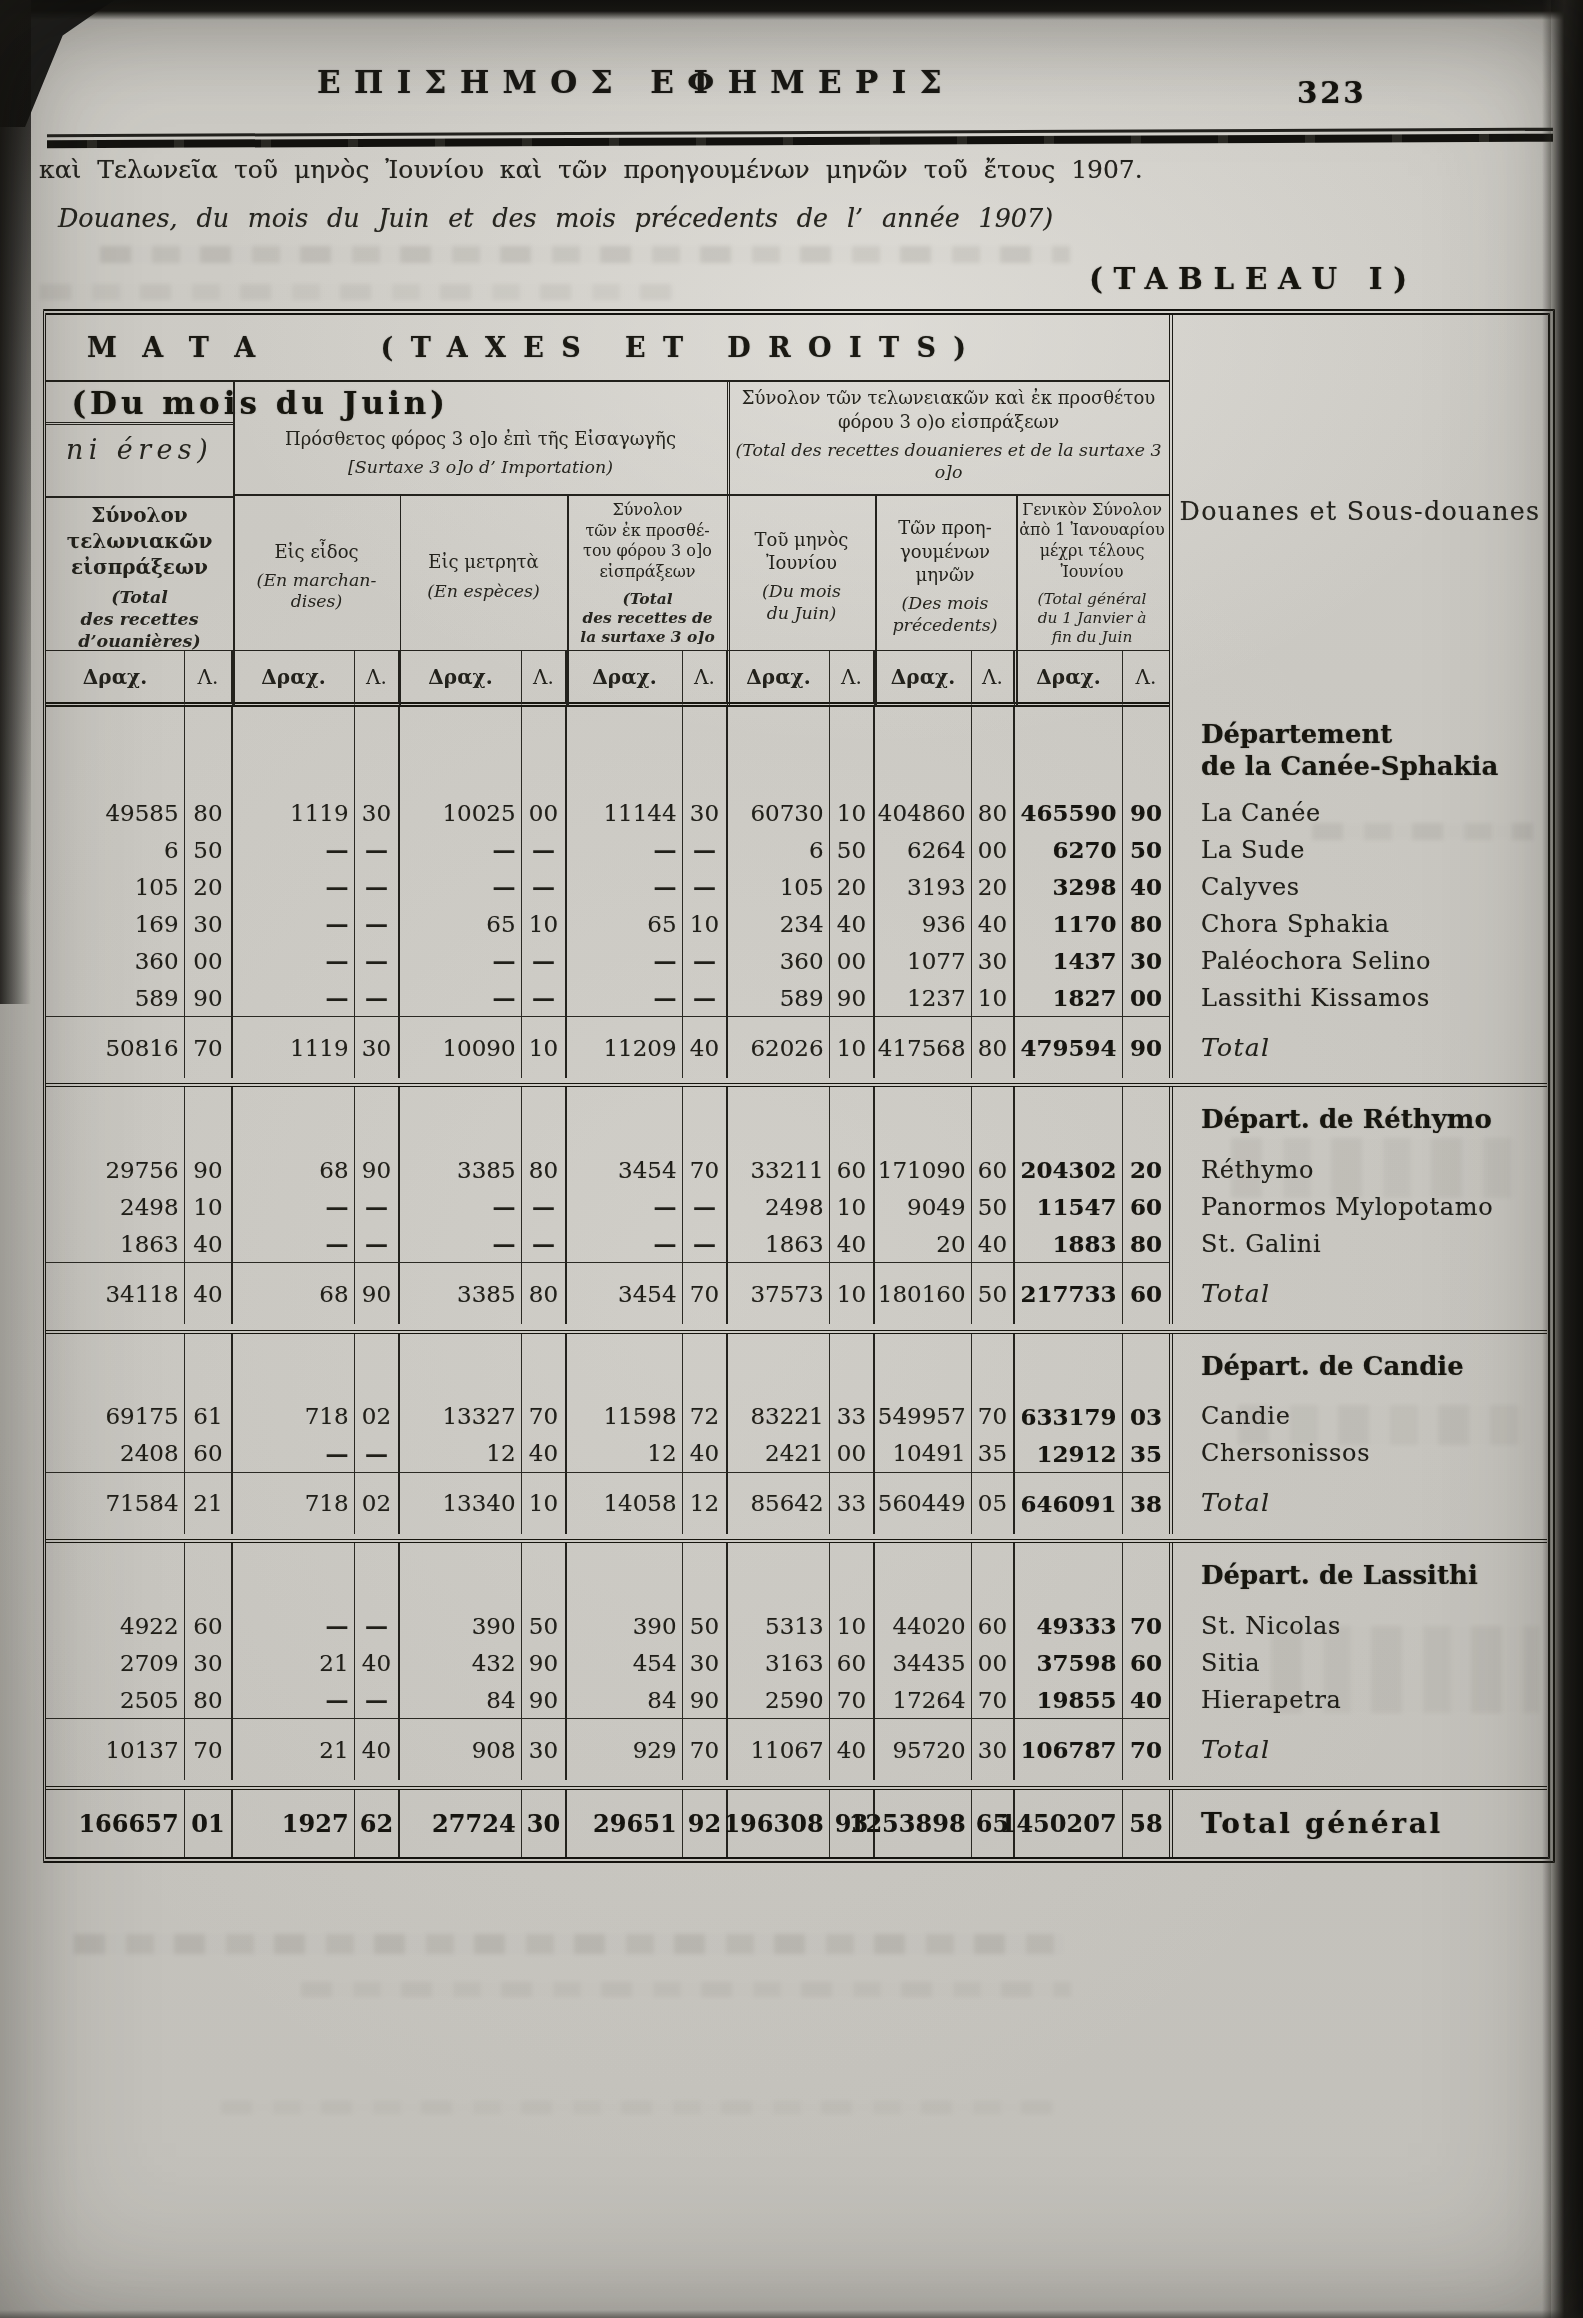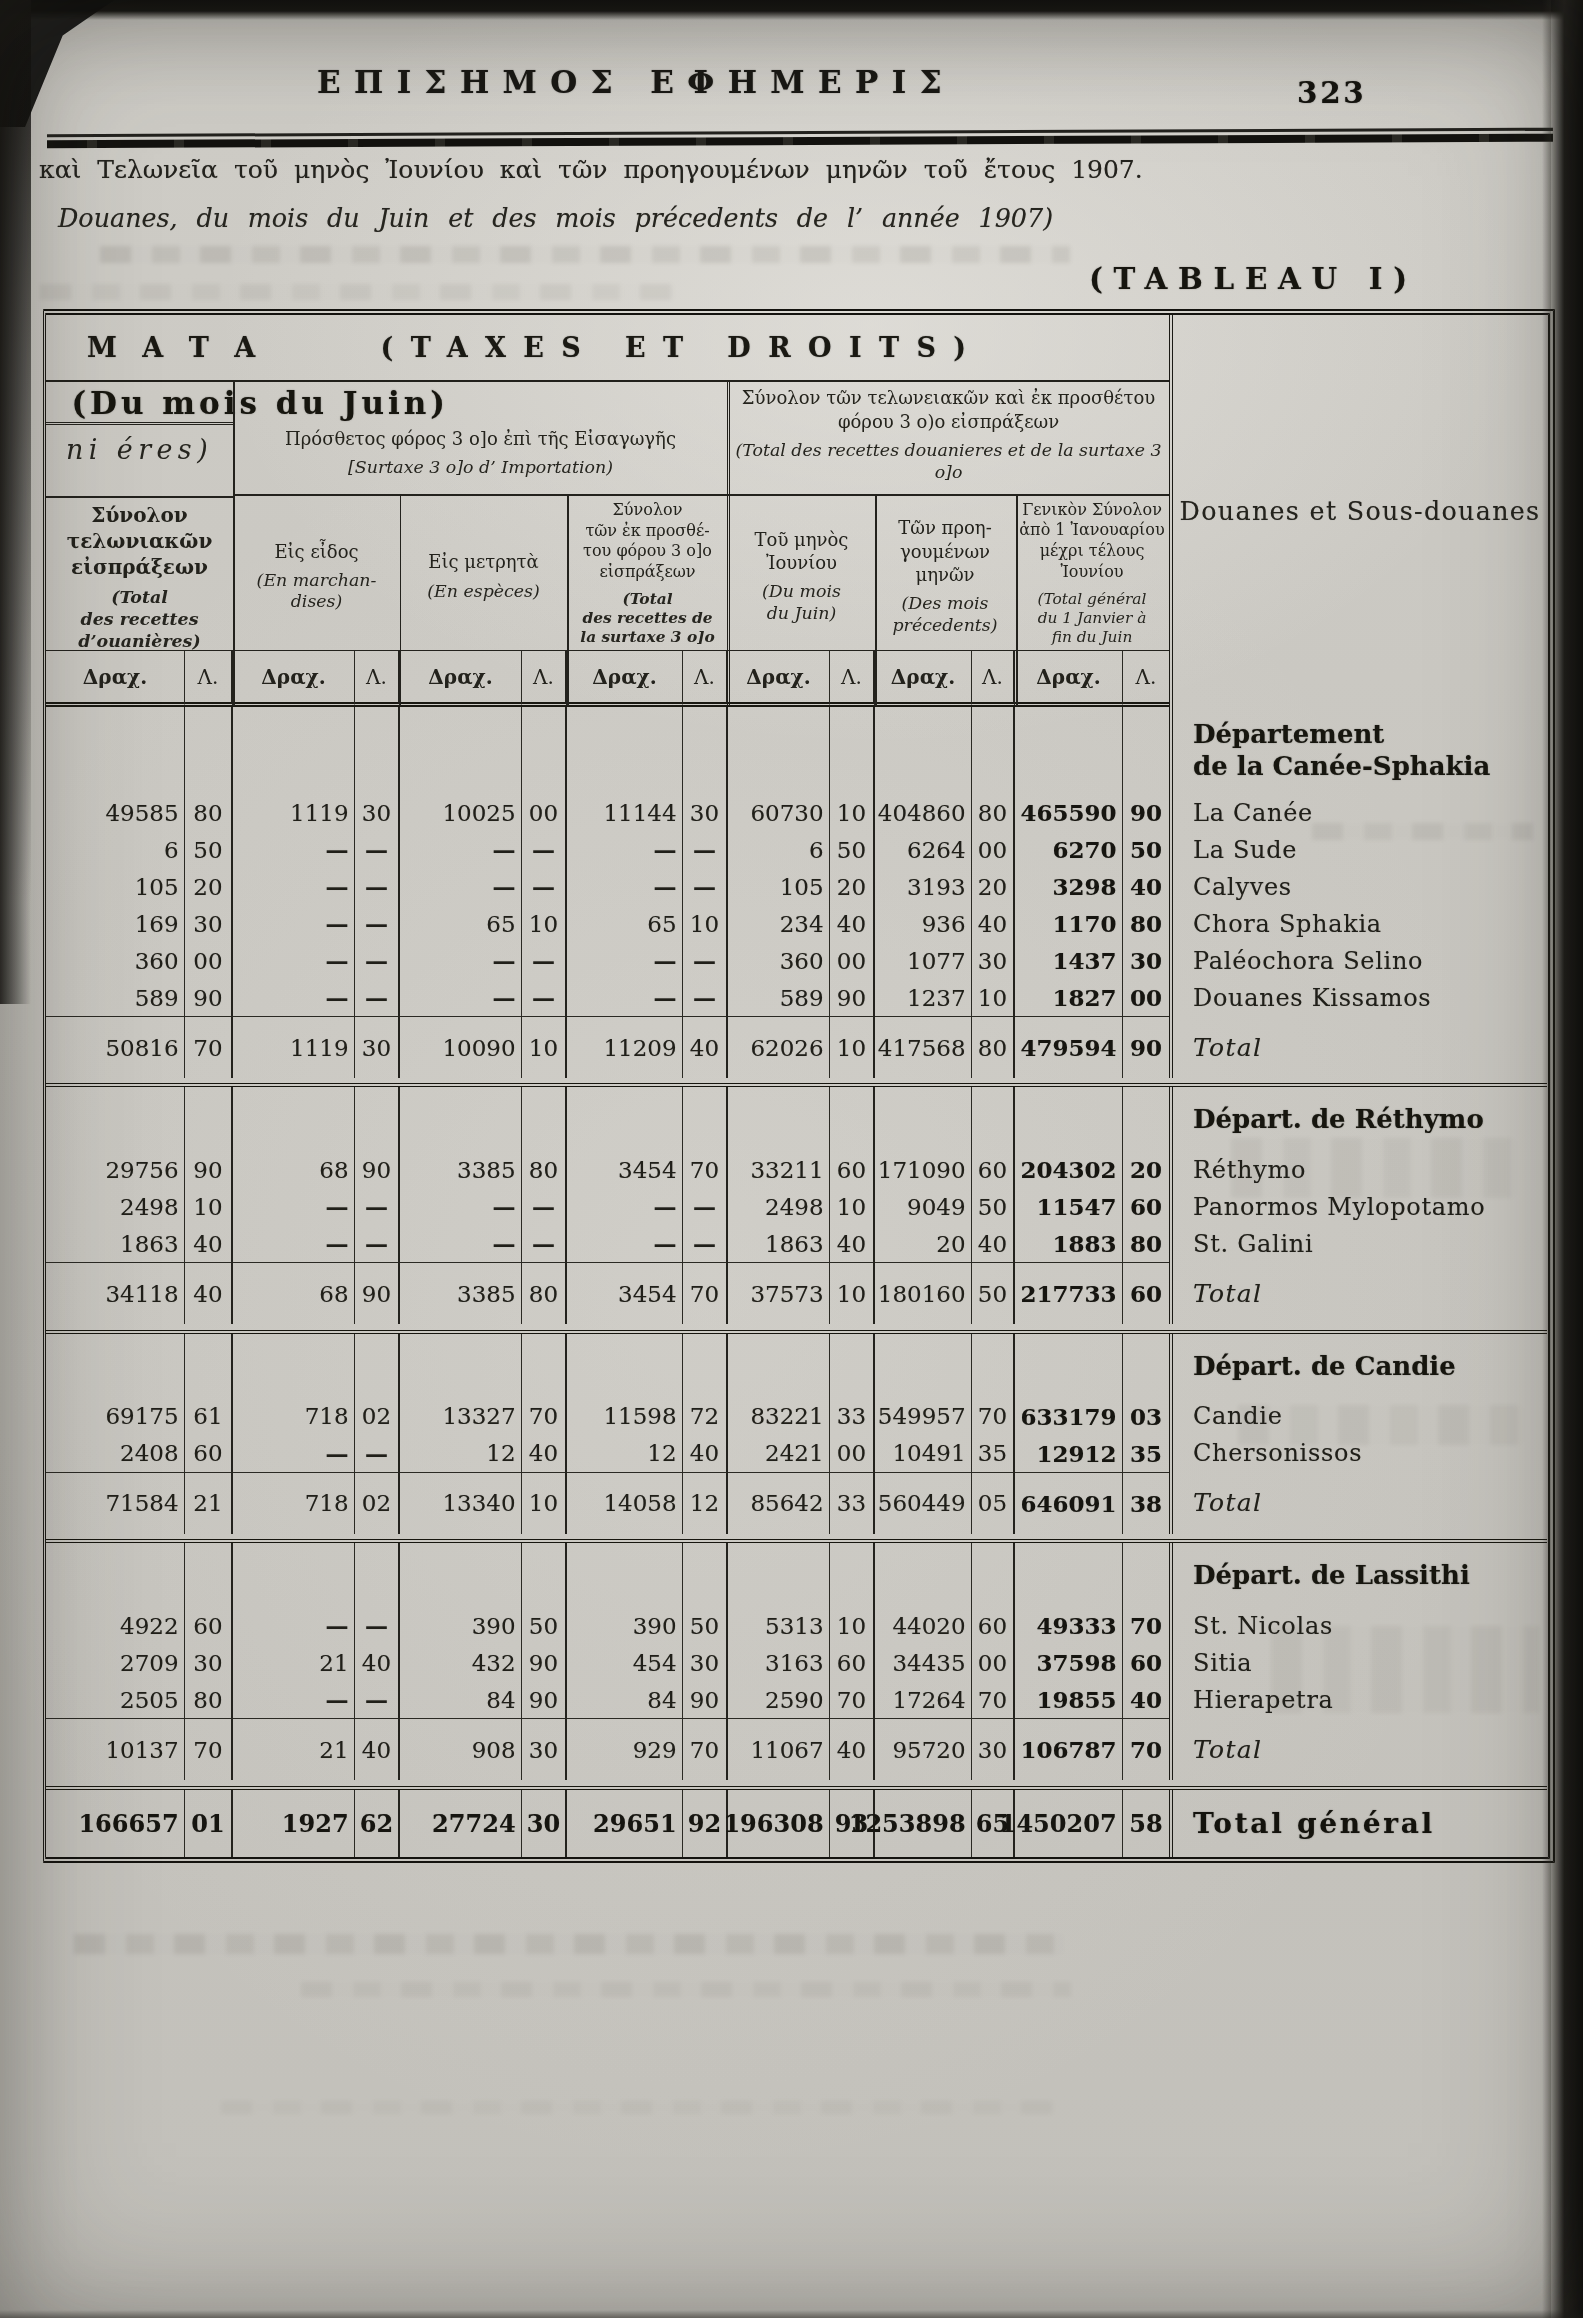--- a/index.html
+++ b/index.html
@@ -112,21 +112,21 @@
   .ucell.dr{border-right:1.3px solid #2a2923;font-weight:bold;}
   .ucell.lp{border-right:2px solid #23221d;}
   .ucell.last{border-right:none;}
 
   
   .c{font-size:23px;color:#201f19;text-shadow:0 0 0.7px rgba(30,28,24,.35);
      display:flex;align-items:center;}
   .c.dr{justify-content:flex-end;padding-right:5.4px;border-right:1.3px solid #2a2923;}
   .c.lp{justify-content:center;border-right:2px solid #23221d;}
   .c.lp.last{border-right:none;}
-  .c.namecell{border-left:4.7px double #1b1a15;border-right:none;padding-left:20px;}
+  .c.namecell{border-left:4.7px double #1b1a15;border-right:none;padding-left:28px;}
   .c.boldcol{font-weight:bold;color:#161510;}
   .r-data{height:37px;}
   .r-shead{height:64px;}
   .r-shead.big{height:88px;}
   .r-total{height:62px;}
   .r-total.num{border-top:1.3px solid #2a2923;}
   .r-grand{height:67px;font-weight:bold;font-size:24px;color:#14130d;}
   .sep{grid-column:1/-1;height:9.4px;border-bottom:4.7px double #17160f;}
   .section-name{font-weight:bold;font-size:26px;color:#17160f;line-height:1.25;
     text-shadow:0 0 1.3px rgba(25,24,20,.45);}
@@ -407,21 +407,21 @@
         <div class="c lp r-data">
           <span class="dash">—</span>
         </div>
         <div class="c dr r-data">589</div>
         <div class="c lp r-data">90</div>
         <div class="c dr r-data">1237</div>
         <div class="c lp r-data">10</div>
         <div class="c dr r-data boldcol">1827</div>
         <div class="c lp r-data last boldcol">00</div>
         <div class="c namecell r-data">
-          <div class="station">Douanes Kissamos</div>
+          <div class="station">Lassithi Kissamos</div>
         </div>
         <div class="c dr r-total num">50816</div>
         <div class="c lp r-total num">70</div>
         <div class="c dr r-total num">1119</div>
         <div class="c lp r-total num">30</div>
         <div class="c dr r-total num">10090</div>
         <div class="c lp r-total num">10</div>
         <div class="c dr r-total num">11209</div>
         <div class="c lp r-total num">40</div>
         <div class="c dr r-total num">62026</div>

